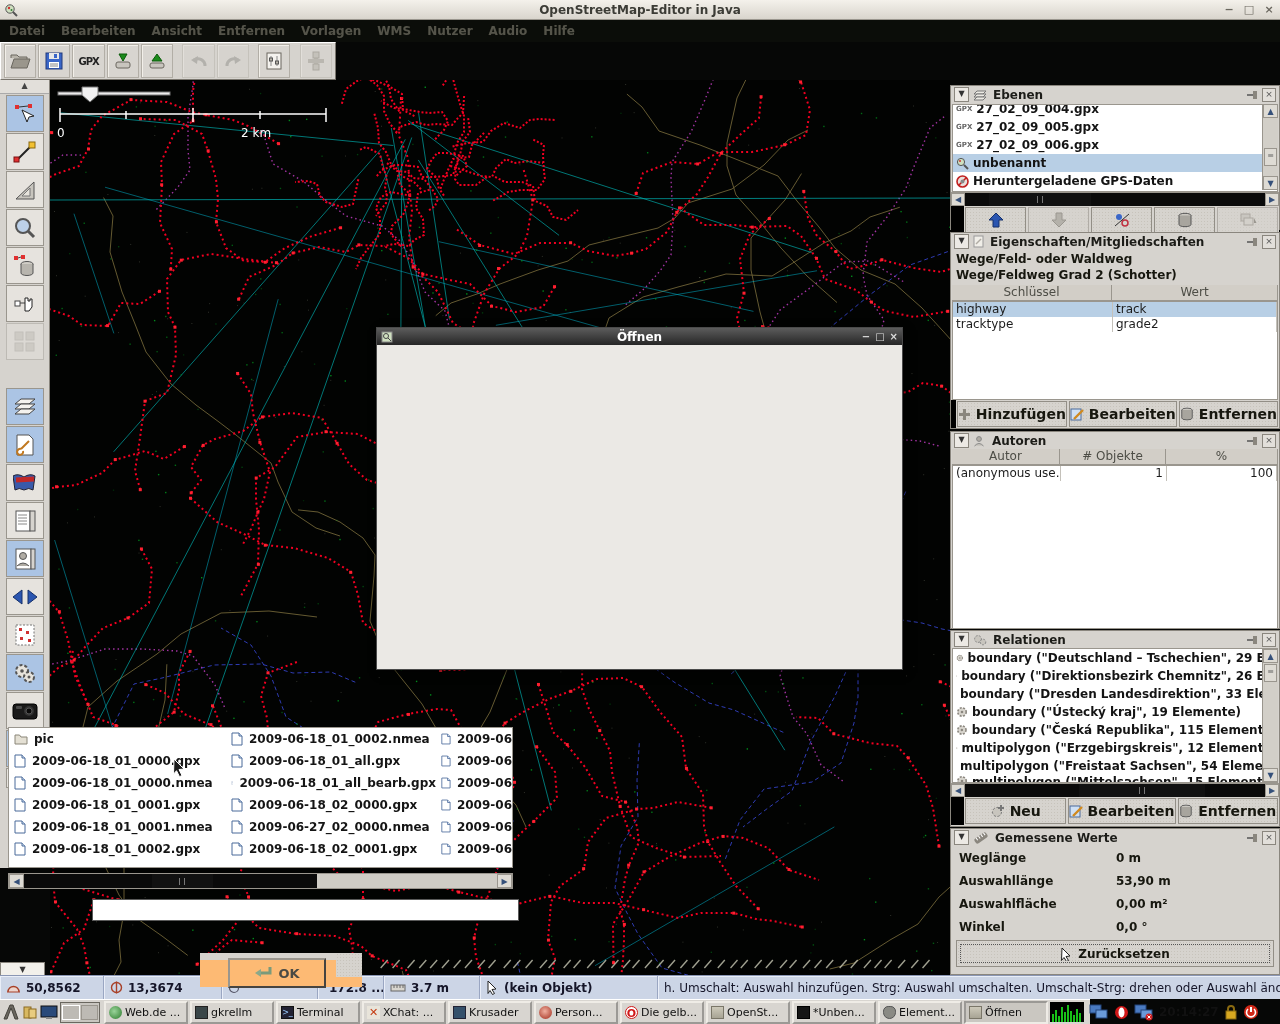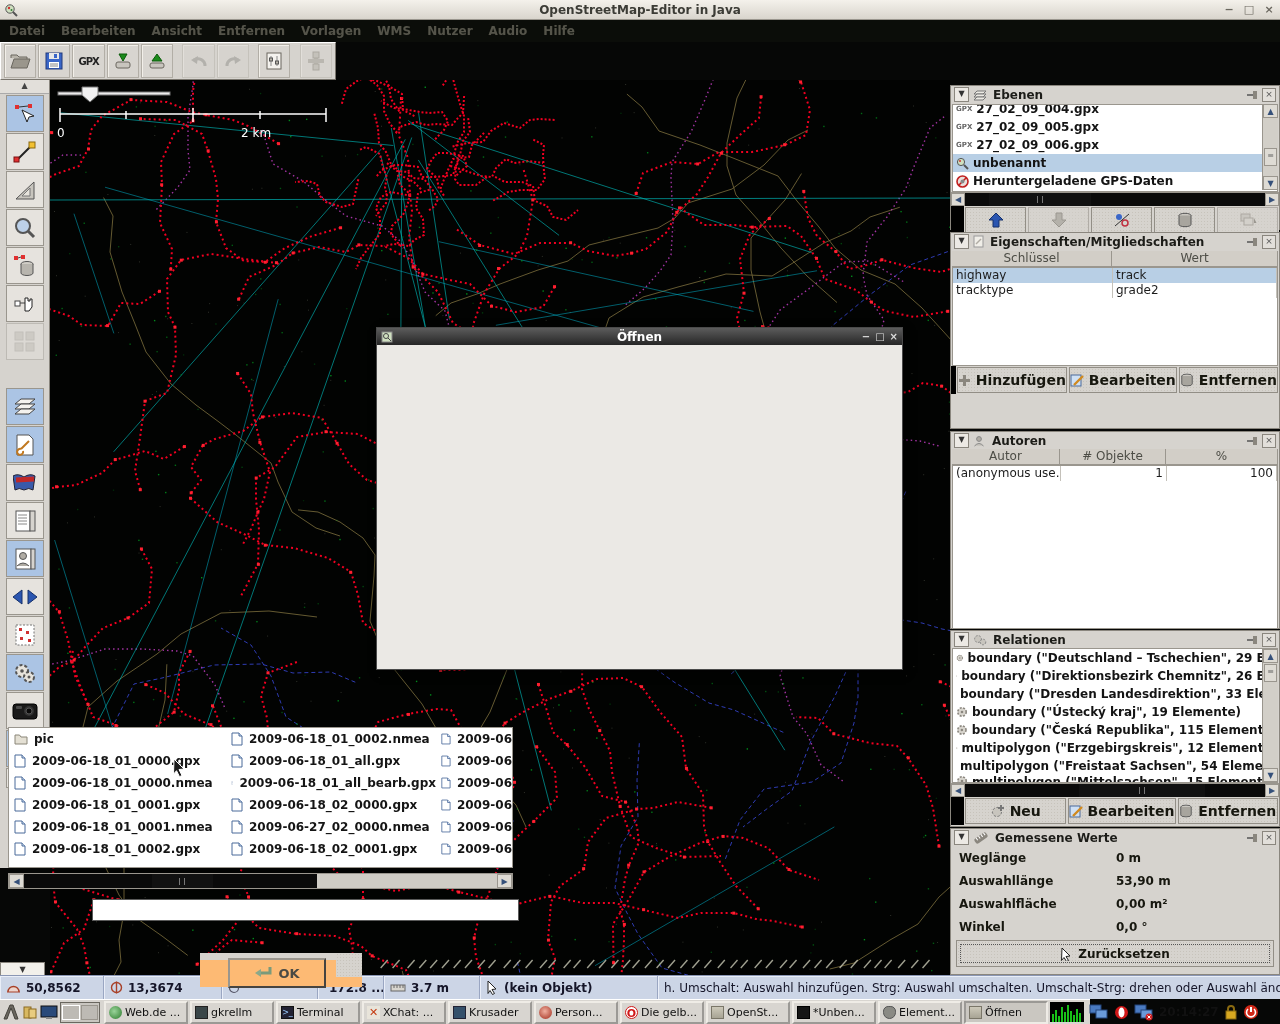--- a/index.html
+++ b/index.html
@@ -1393,20 +1393,24 @@
         </svg>
       <span class="ptitle">Eigenschaften/Mitgliedschaften</span>
       <span class="pright">
         <svg width="13" height="12" viewBox="0 0 13 12">
           <line x1="1" y1="6" x2="7" y2="6" stroke="#555" stroke-width="1.5"></line>
           <rect x="7" y="2" width="4" height="8" fill="#8a867e"></rect>
           </svg>
         <span class="closebox">×</span>
       </span>
     </div>
+    <div style="font-size:12px;font-weight:bold;color:#17170f;padding:1px 5px;line-height:16px;">
+      <div>Wege/Feld- oder Waldweg</div>
+      <div>Wege/Feldweg Grad 2 (Schotter)</div>
+    </div>
     <div class="thead" style="margin:1px 1px 0;">
       <span style="width:160px;">Schlüssel</span>
       <span style="flex:1;">Wert</span>
     </div>
     <div class="whitebox" style="margin:0 1px;height:97px;">
       <div class="trow sel">
         <span style="width:160px;">highway</span>
         <span style="flex:1;">track</span>
       </div>
       <div class="trow">

